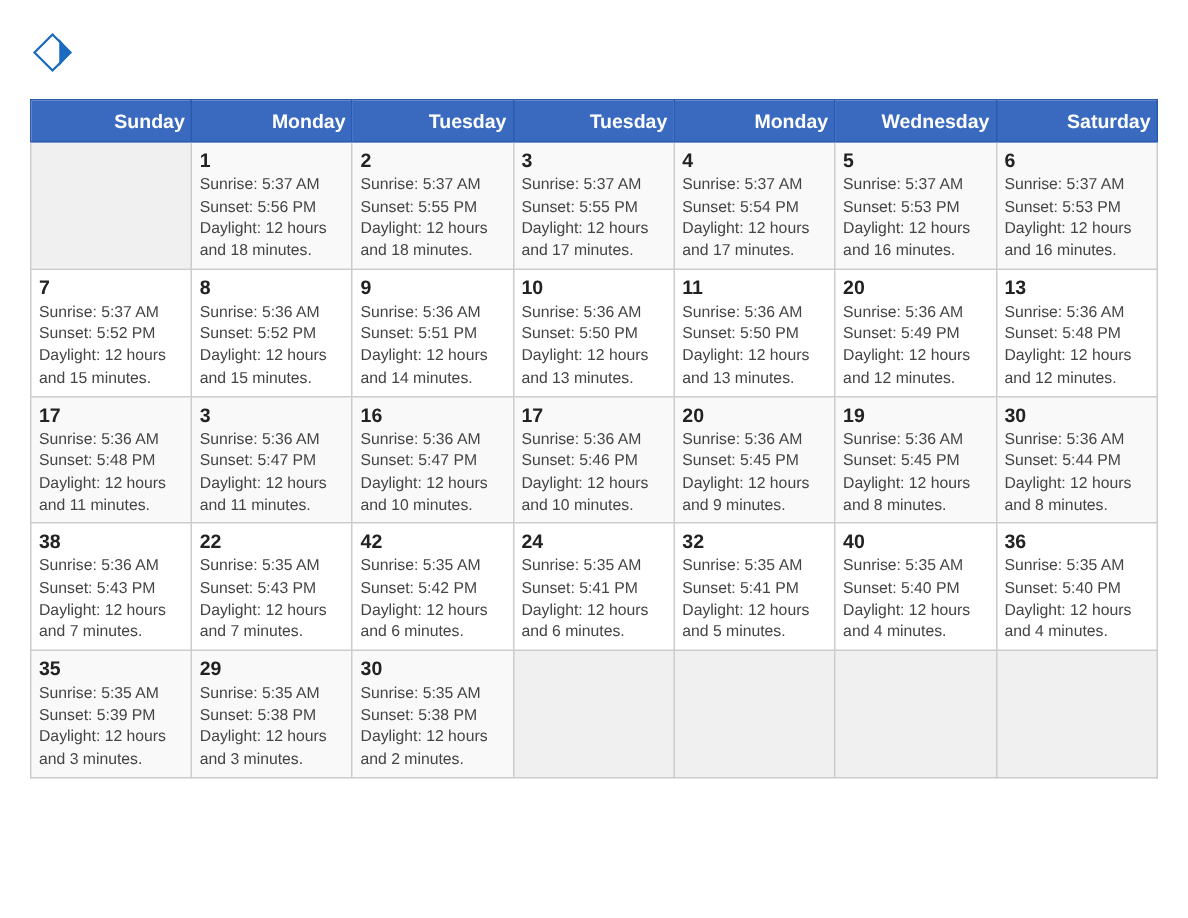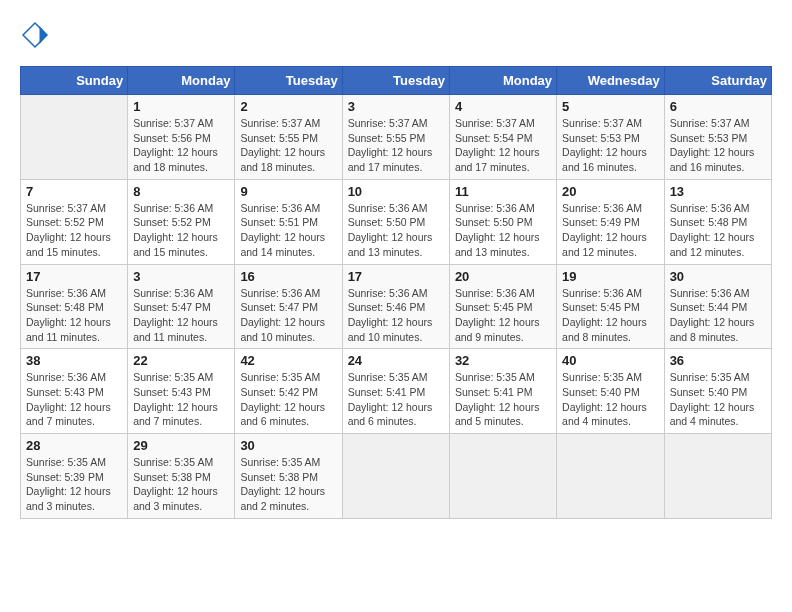--- a/index.html
+++ b/index.html
@@ -313,21 +313,21 @@
         <td>
           <span class="day-number">36</span>
           <div class="day-info" style="white-space: pre-line;">Sunrise: 5:35 AM
 Sunset: 5:40 PM
 Daylight: 12 hours
 and 4 minutes.</div>
         </td>
       </tr>
       <tr>
         <td>
-          <span class="day-number">28</span>
+          <span class="day-number">35</span>
           <div class="day-info" style="white-space: pre-line;">Sunrise: 5:35 AM
 Sunset: 5:39 PM
 Daylight: 12 hours
 and 3 minutes.</div>
         </td>
         <td>
           <span class="day-number">29</span>
           <div class="day-info" style="white-space: pre-line;">Sunrise: 5:35 AM
 Sunset: 5:38 PM
 Daylight: 12 hours

